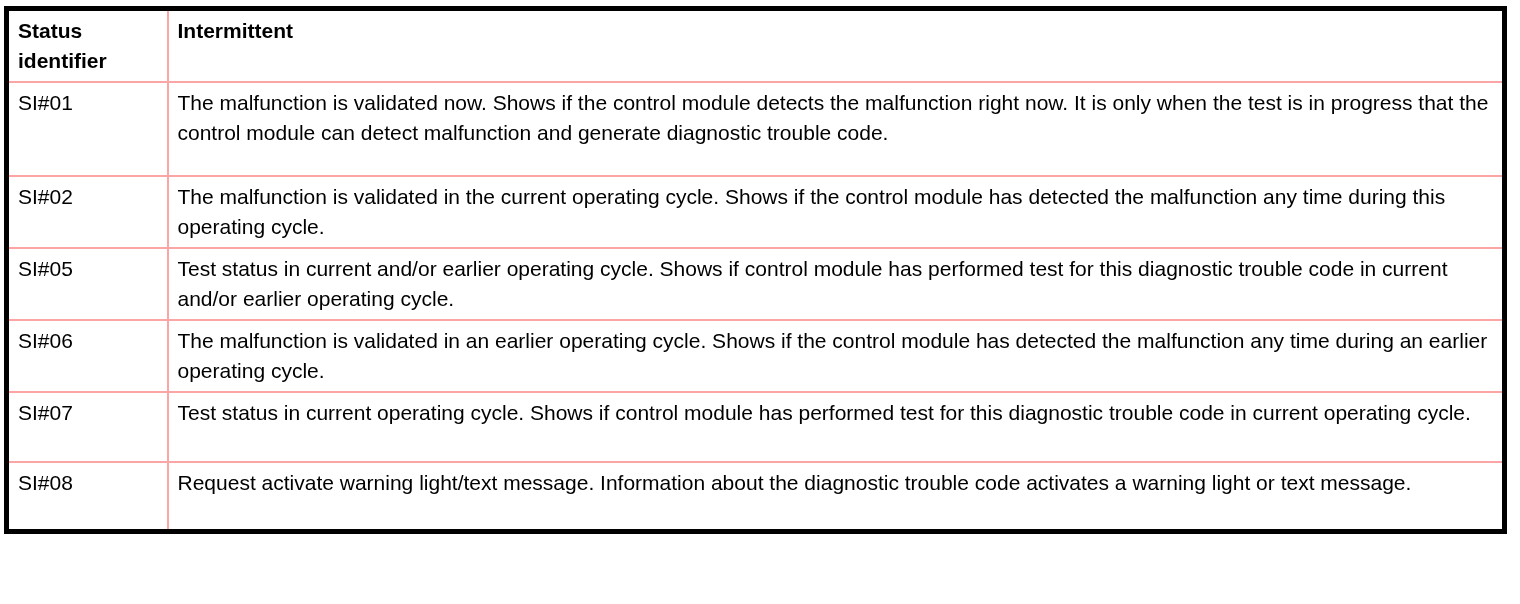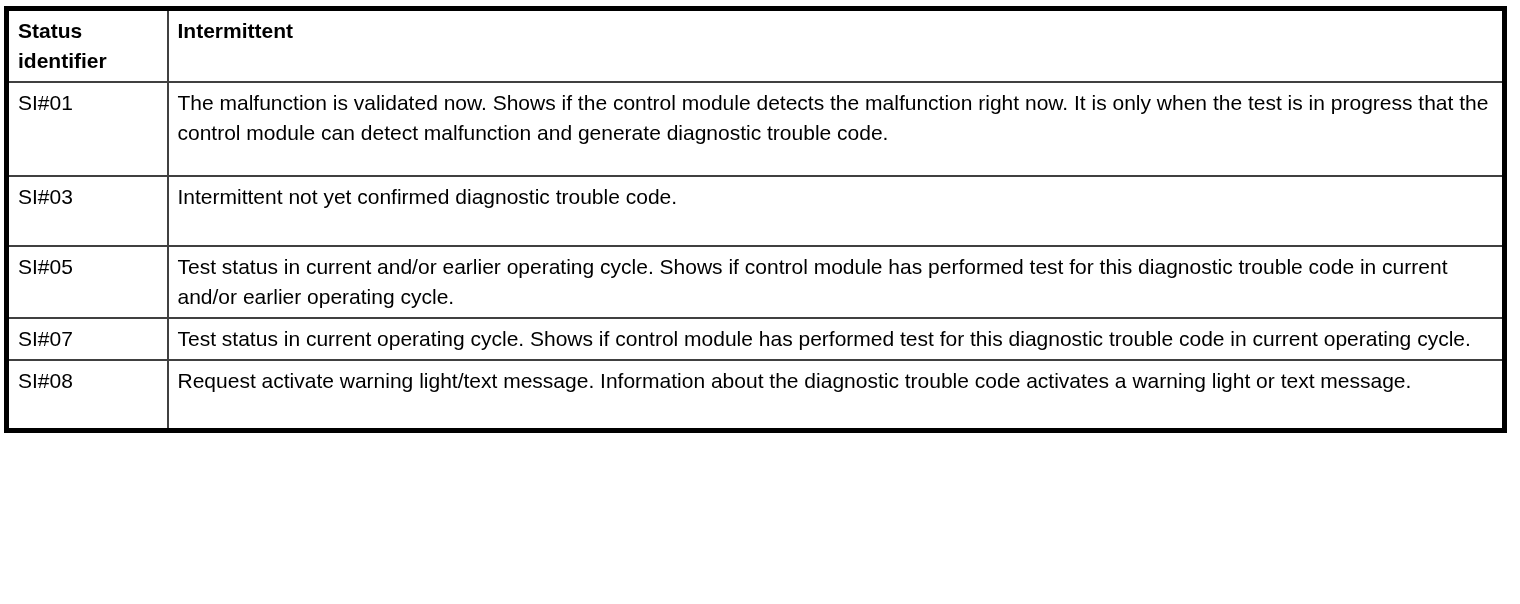--- a/index.html
+++ b/index.html
@@ -20,21 +20,21 @@
     left: 4px;
     top: 6px;
     width: 1503px;
     border-collapse: collapse;
     table-layout: fixed;
     background: #ffffff;
     border: 5px solid #000000;
   }
   table.status-table th,
   table.status-table td {
-    border: 2px solid #404040;
+    border: 2px solid #fca5a5;
     vertical-align: top;
     text-align: left;
     padding: 5px 10px 5px 9px;
     font-size: 21px;
     line-height: 30px;
     font-weight: normal;
     word-wrap: break-word;
   }
   table.status-table th {
     font-weight: bold;
@@ -66,26 +66,30 @@
       <th>Status identifier</th>
       <th>Intermittent</th>
     </tr>
   </thead>
   <tbody>
     <tr>
       <td>SI#01</td>
       <td>The malfunction is validated now. Shows if the control module detects the malfunction right now. It is only when the test is in progress that the control module can detect malfunction and generate diagnostic trouble code.</td>
     </tr>
     <tr>
-      <td>SI#03</td>
-      <td>Intermittent not yet confirmed diagnostic trouble code.</td>
+      <td>SI#02</td>
+      <td>The malfunction is validated in the current operating cycle. Shows if the control module has detected the malfunction any time during this operating cycle.</td>
     </tr>
     <tr>
       <td>SI#05</td>
       <td>Test status in current and/or earlier operating cycle. Shows if control module has performed test for this diagnostic trouble code in current and/or earlier operating cycle.</td>
+    </tr>
+    <tr>
+      <td>SI#06</td>
+      <td>The malfunction is validated in an earlier operating cycle. Shows if the control module has detected the malfunction any time during an earlier operating cycle.</td>
     </tr>
     <tr>
       <td>SI#07</td>
       <td>Test status in current operating cycle. Shows if control module has performed test for this diagnostic trouble code in current operating cycle.</td>
     </tr>
     <tr>
       <td>SI#08</td>
       <td>Request activate warning light/text message. Information about the diagnostic trouble code activates a warning light or text message.</td>
     </tr>
   </tbody>

